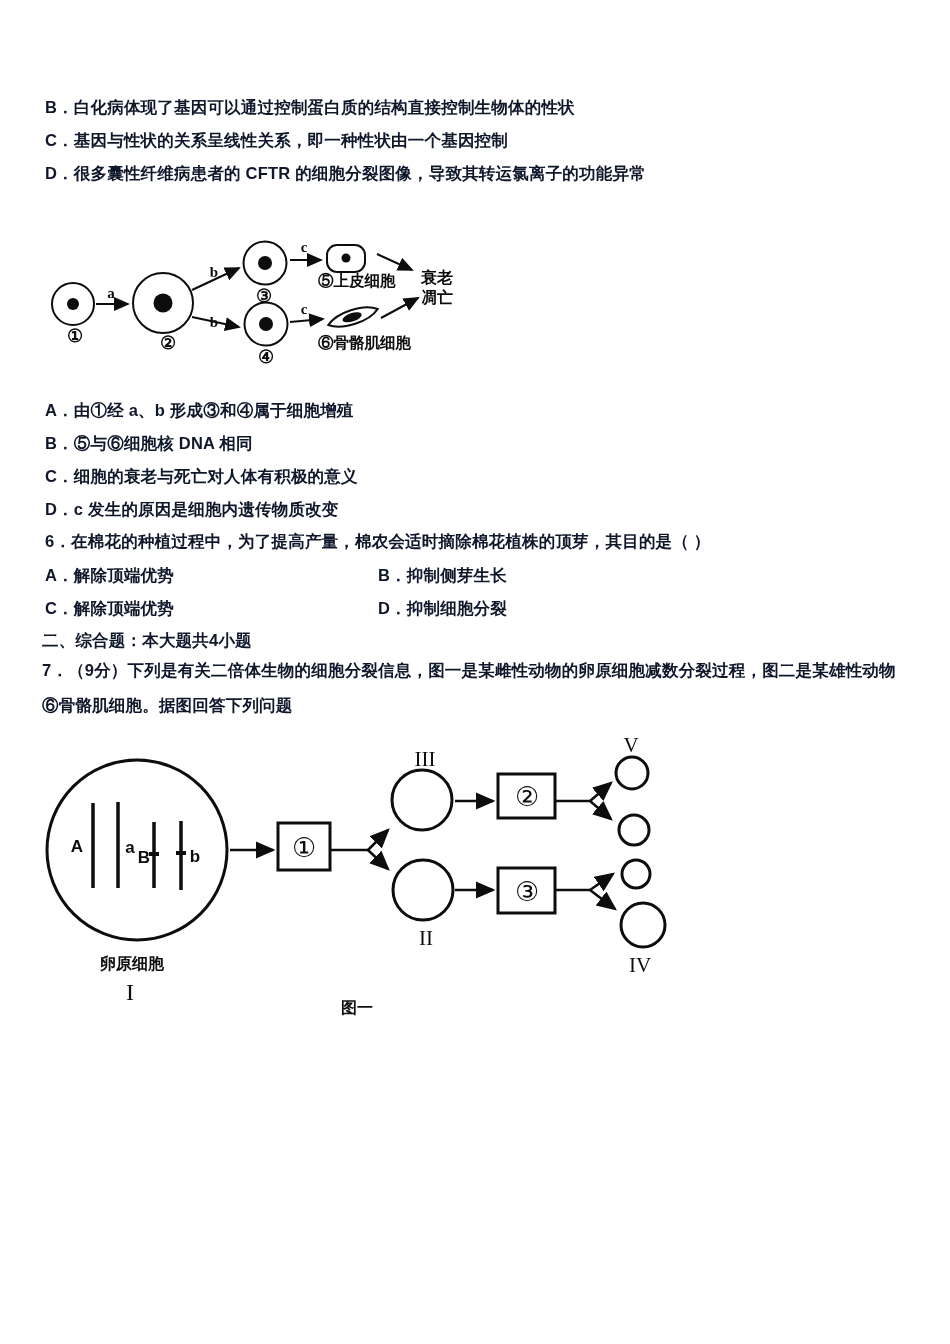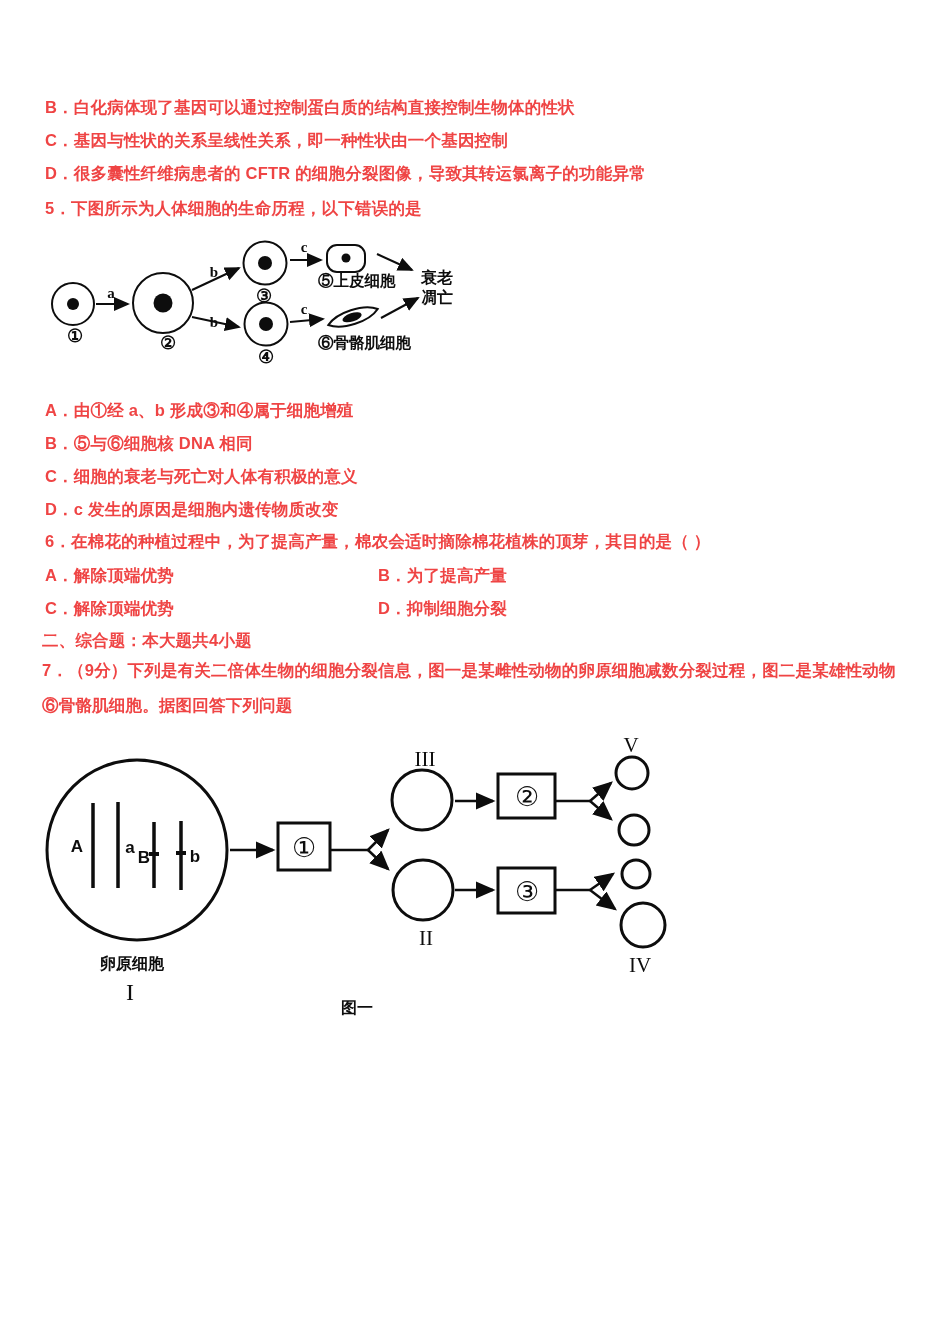--- a/index.html
+++ b/index.html
@@ -1,18 +1,18 @@
 <!DOCTYPE html>
 <html><head>
 <meta charset="utf-8">
 <style>
   html,body{margin:0;padding:0;background:#ffffff;}
   .page{
     position:relative;width:950px;height:1344px;background:#ffffff;
-    font-family:"Liberation Sans",sans-serif;color:#ef4444;overflow:hidden;
+    font-family:"Liberation Sans",sans-serif;color:#0f172a;overflow:hidden;
   }
   .tline{
     position:absolute;left:45px;font-size:16.5px;font-weight:bold;
     line-height:1.2;white-space:pre;letter-spacing:0.2px;
   }
   .fig{position:absolute;}
   svg text{font-family:"Liberation Sans",sans-serif;}
   .svg-cn{font-weight:bold;font-size:16px;fill:#0d0d0d;}
   .svg-small-cn{font-weight:bold;font-size:15.5px;fill:#0d0d0d;}
   .svg-letter{font-family:"Liberation Serif",serif;font-weight:bold;font-size:15px;fill:#0d0d0d;}
@@ -23,21 +23,20 @@
 </style>
 </head>
 <body>
 
 <div class="page">
 
   <div class="tline" style="top:98px">B．白化病体现了基因可以通过控制蛋白质的结构直接控制生物体的性状</div>
   <div class="tline" style="top:131px">C．基因与性状的关系呈线性关系，即一种性状由一个基因控制</div>
   <div class="tline" style="top:164px">D．很多囊性纤维病患者的 CFTR 的细胞分裂图像，导致其转运氯离子的功能异常</div>
 
-  <div class="tline" style="top:199px">5．下图所示为人体细胞的生命历程，以下错误的是</div>
 
   <div class="fig" style="left:40px;top:235px">
     <svg width="430" height="135" viewBox="0 0 430 135">
       <defs>
         <marker id="ah1" markerWidth="9" markerHeight="8" refX="7" refY="3.5" orient="auto">
           <path d="M0,0 L8,3.5 L0,7 Z" fill="#0d0d0d"></path>
         </marker>
       </defs>
 
       <circle cx="33" cy="69" r="21" fill="none" stroke="#0d0d0d" stroke-width="2"></circle>
@@ -86,21 +85,21 @@
     </svg>
   </div>
 
   <div class="tline" style="top:401px">A．由①经 a、b 形成③和④属于细胞增殖</div>
   <div class="tline" style="top:434px">B．⑤与⑥细胞核 DNA 相同</div>
   <div class="tline" style="top:500px">D．c 发生的原因是细胞内遗传物质改变</div>
   <div class="tline" style="top:467px">C．细胞的衰老与死亡对人体有积极的意义</div>
 
   <div class="tline" style="top:532px">6．在棉花的种植过程中，为了提高产量，棉农会适时摘除棉花植株的顶芽，其目的是（ ）</div>
   <div class="tline" style="top:566px">A．解除顶端优势</div>
-  <div class="tline" style="top:566px;left:378px">B．为了提高产量</div>
+  <div class="tline" style="top:566px;left:378px">B．抑制侧芽生长</div>
   <div class="tline" style="top:599px">C．解除顶端优势</div>
   <div class="tline" style="top:599px;left:378px">D．抑制细胞分裂</div>
 
   <div class="tline" style="top:631px;left:42px">二、综合题：本大题共4小题</div>
 
   <div class="tline" style="top:661px;left:42px">7．（9分）下列是有关二倍体生物的细胞分裂信息，图一是某雌性动物的卵原细胞减数分裂过程，图二是某雄性动物</div>
   <div class="tline" style="top:696px;left:42px">⑥骨骼肌细胞。据图回答下列问题</div>
 
   <div class="fig" style="left:40px;top:730px">
     <svg width="660" height="290" viewBox="0 0 660 290">

